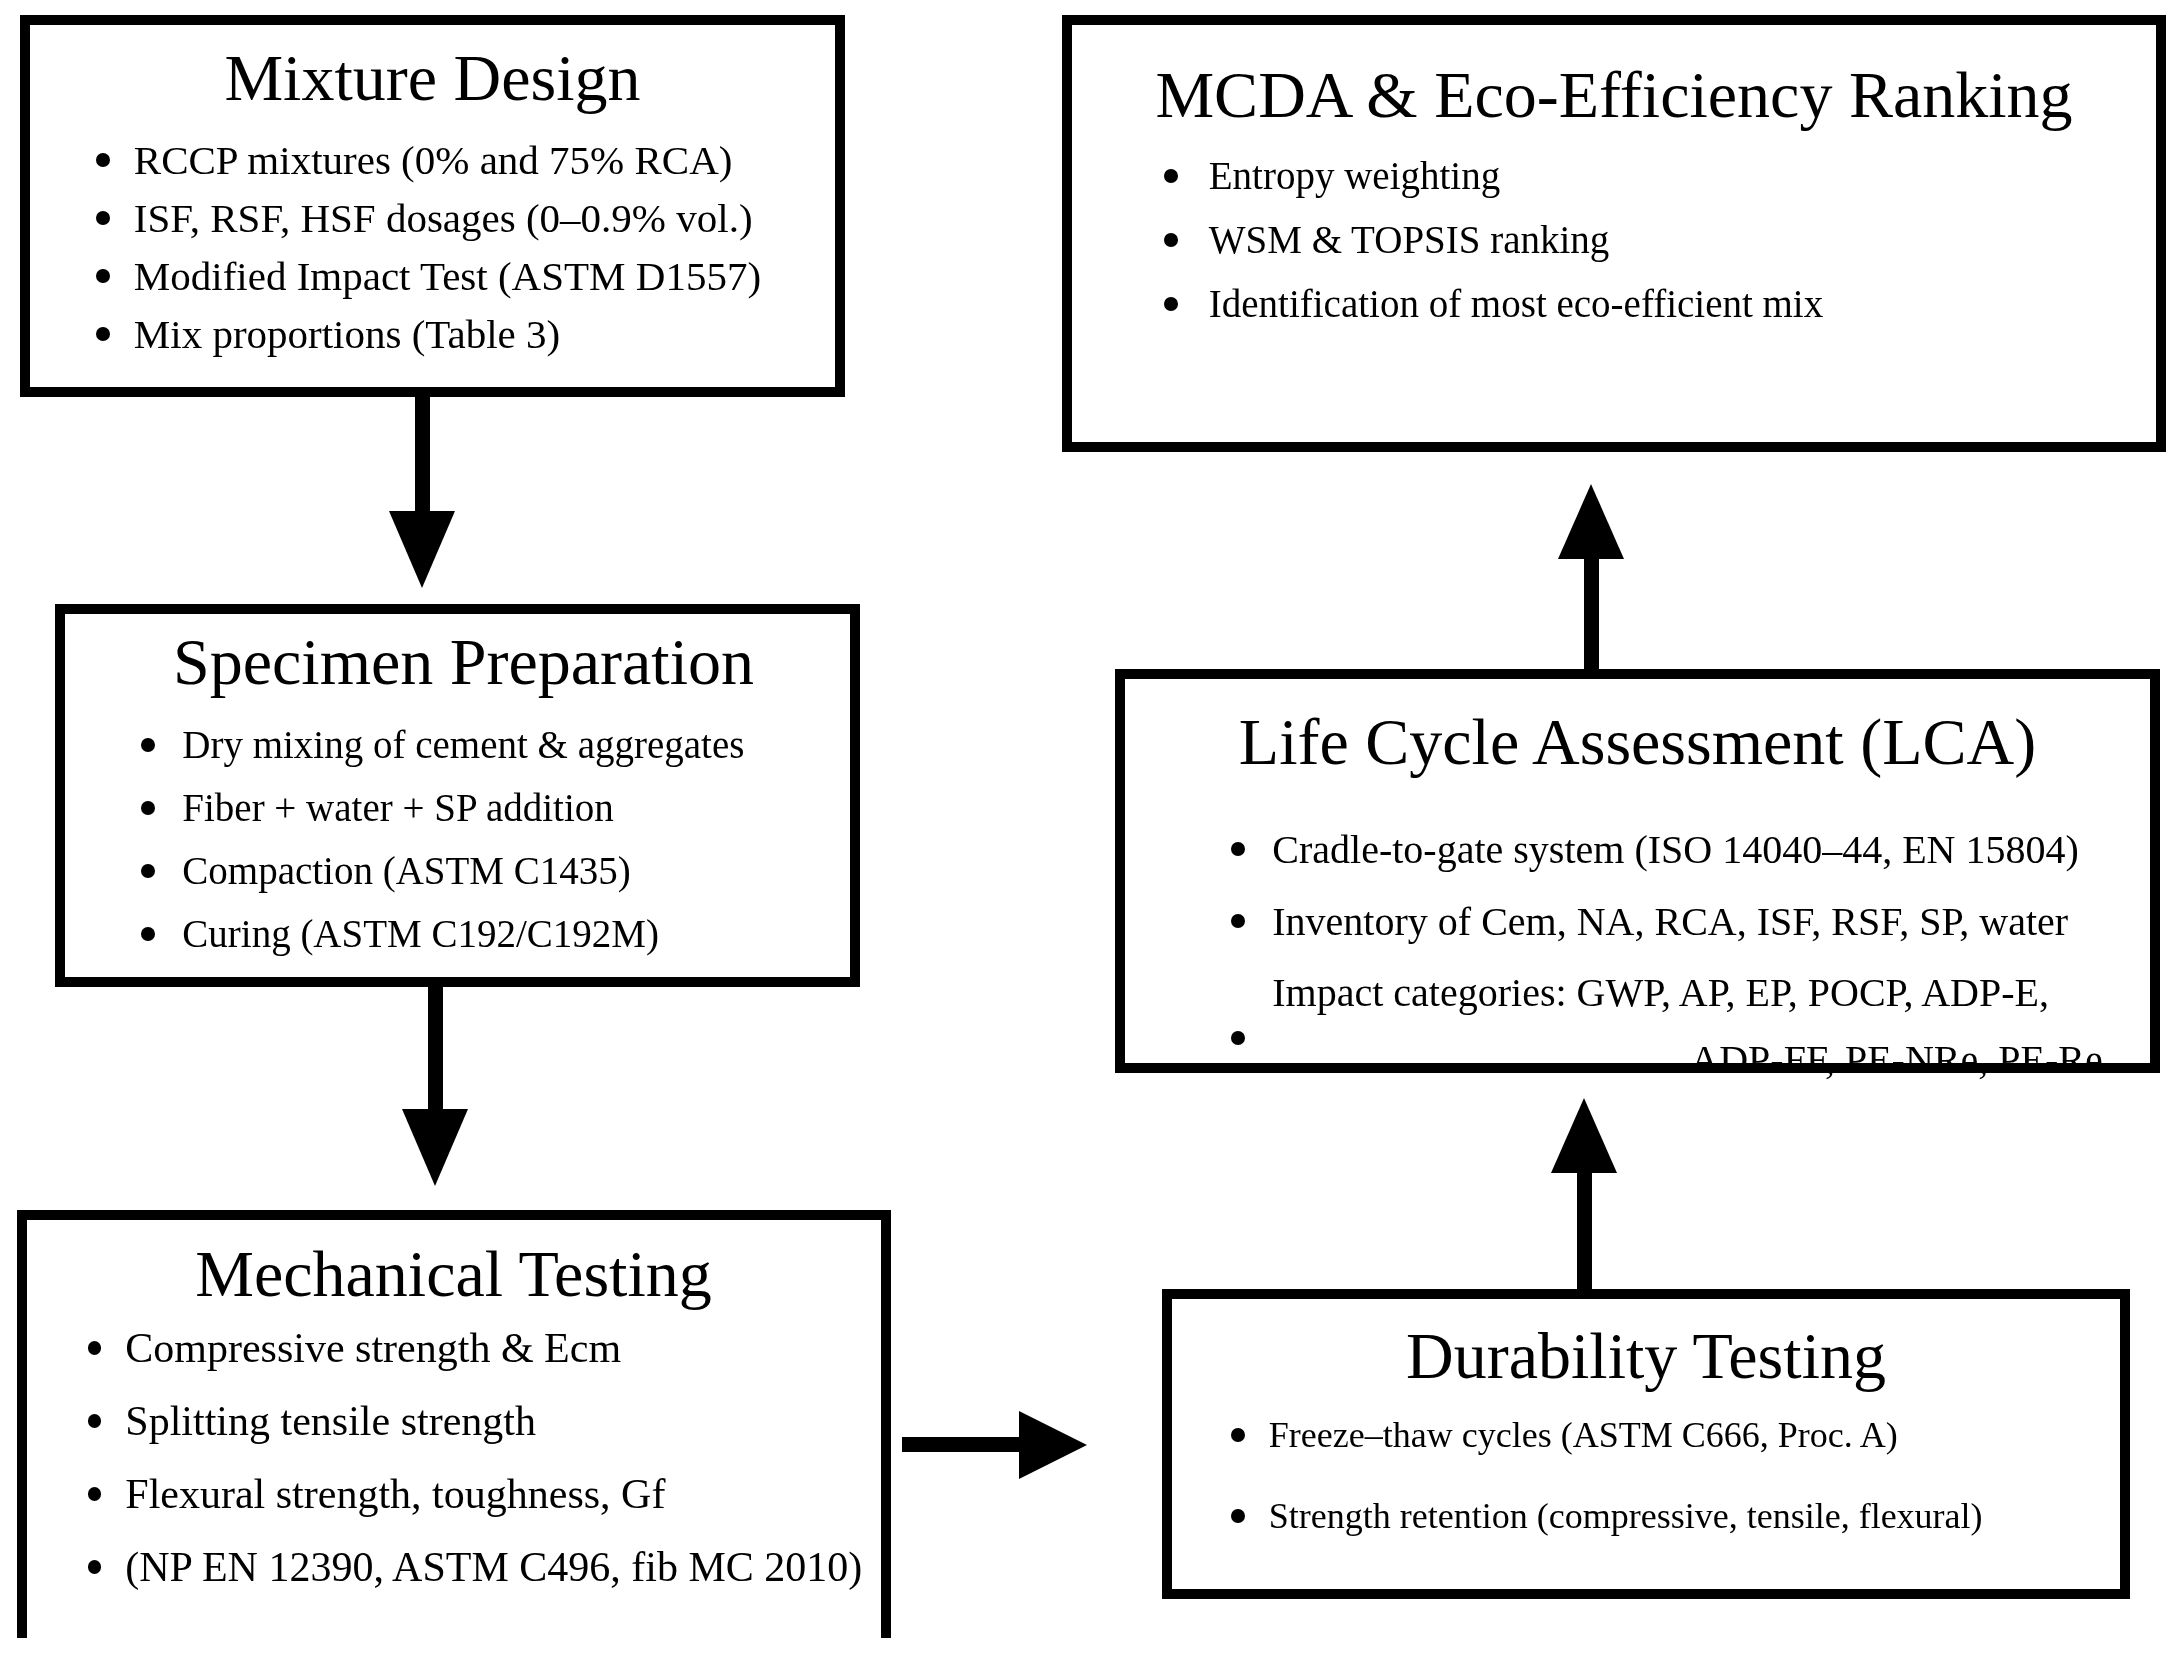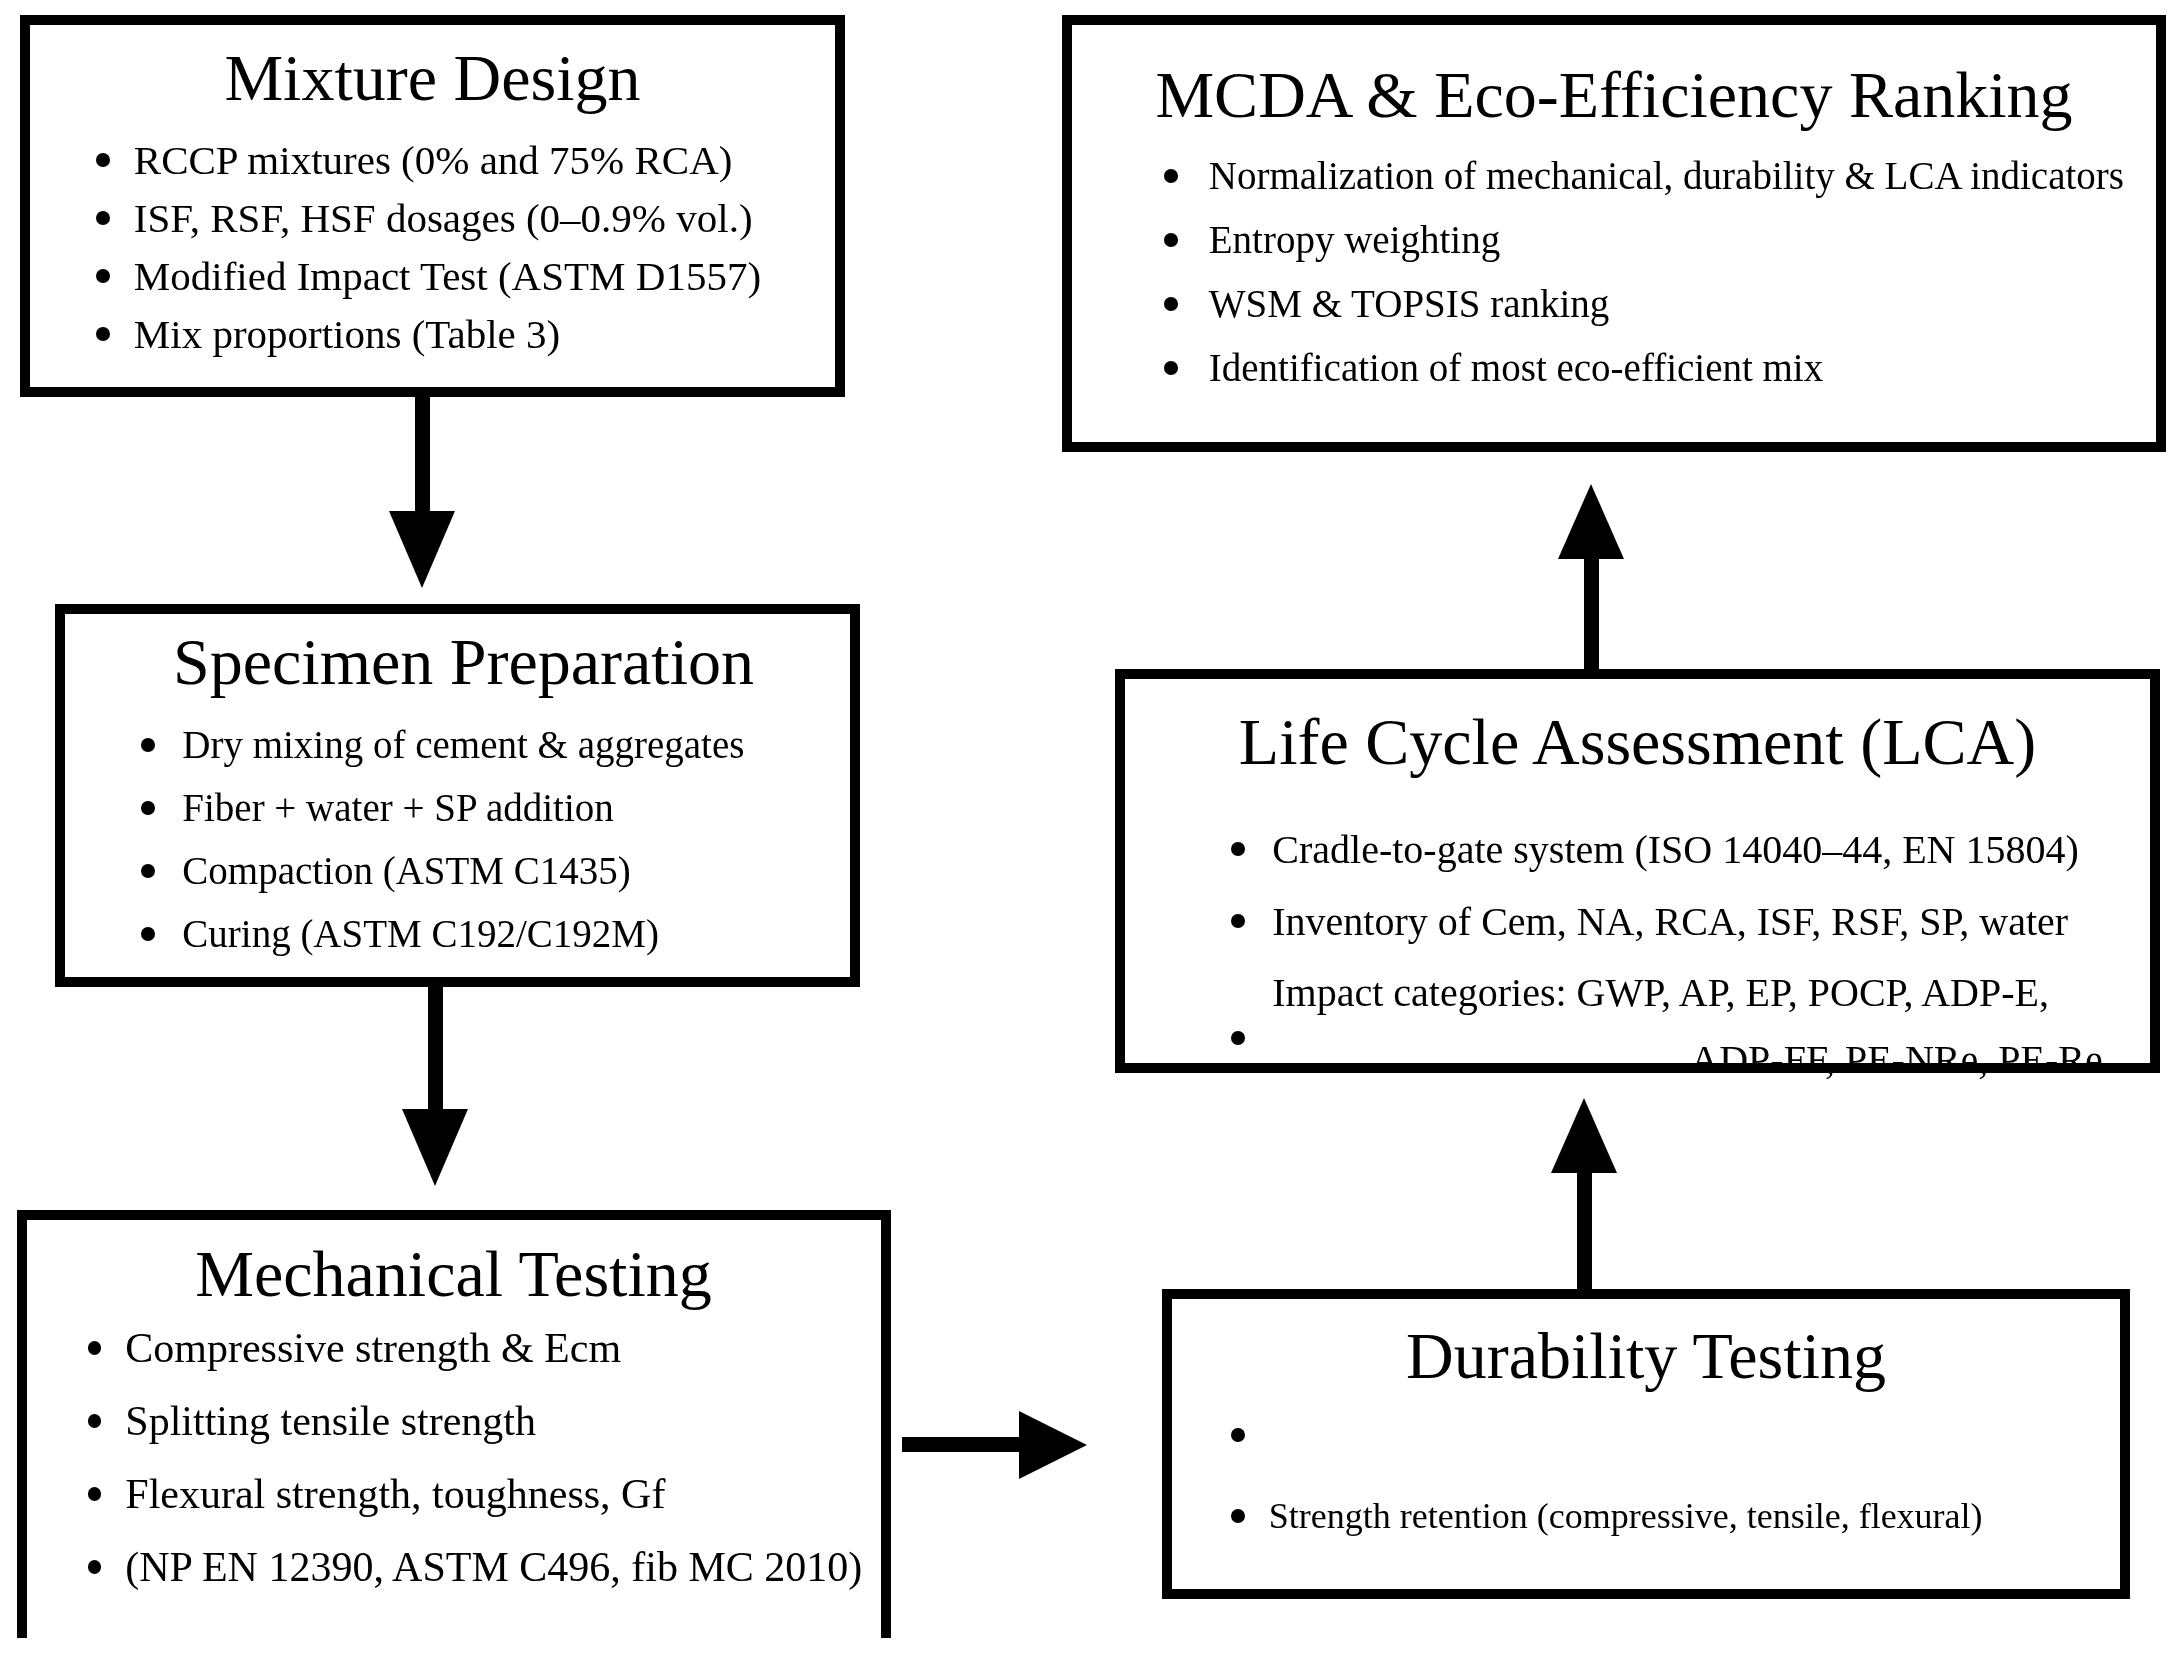--- a/index.html
+++ b/index.html
@@ -171,20 +171,21 @@
         <span class="btxt">(NP EN 12390, ASTM C496, fib MC 2010)</span>
       </li>
     </ul>
   </div>
 
   <div class="fbox" id="b4">
     <h2 class="title">Durability Testing</h2>
     <ul class="blist">
       <li class="bitem">
         <span class="dot"></span>
+        <span class="btxt">Freeze–thaw cycles (ASTM C666, Proc. A)</span>
       </li>
       <li class="bitem">
         <span class="dot"></span>
         <span class="btxt">Strength retention (compressive, tensile, flexural)</span>
       </li>
     </ul>
   </div>
 
   <div class="fbox" id="b5">
     <h2 class="title">Life Cycle Assessment (LCA)</h2>
@@ -205,24 +206,20 @@
         </span>
       </li>
     </ul>
   </div>
 
   <div class="fbox" id="b6">
     <h2 class="title">MCDA &amp; Eco-Efficiency Ranking</h2>
     <ul class="blist">
       <li class="bitem">
         <span class="dot"></span>
-        <span class="btxt">Normalization of mechanical, durability &amp; LCA indicators</span>
-      </li>
-      <li class="bitem">
-        <span class="dot"></span>
         <span class="btxt">Entropy weighting</span>
       </li>
       <li class="bitem">
         <span class="dot"></span>
         <span class="btxt">WSM &amp; TOPSIS ranking</span>
       </li>
       <li class="bitem">
         <span class="dot"></span>
         <span class="btxt">Identification of most eco-efficient mix</span>
       </li>

